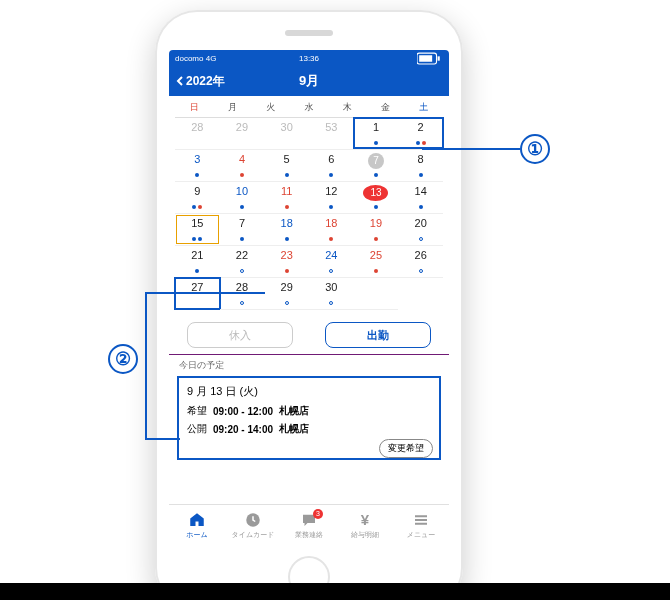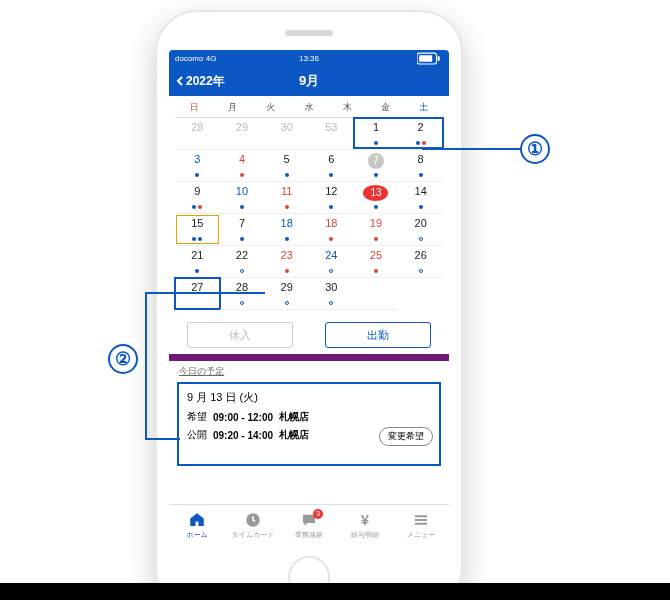--- a/index.html
+++ b/index.html
@@ -59,31 +59,31 @@
   .ring { width:4px; height:4px; border-radius:50%; border:1px solid #0b57c4; background:none; }
   .muted{ color:#bbb; } .sun{color:#d43;} .sat{color:#0b57c4;} .norm{color:#222;}
   .gray { display:inline-block; background:#c7c7c7; color:#fff; border-radius:50%;
     width:16px; height:16px; line-height:16px; font-size:10px; margin-top:2px; }
   .red { display:inline-block; background:#e33; color:#fff; border-radius:50%;
     width:25px; height:16px; line-height:16px; font-size:10px; margin-top:2px; }
   .box1 { position:absolute; border:2px solid #0b57c4; pointer-events:none; }
   .orangebox { position:absolute; border:1.5px solid #e8a000; pointer-events:none; }
   
   .btn-row{ display:flex; gap:10px; padding:12px 18px 6px; justify-content:center;}
-  .btn { flex:1; height:26px; font-size:11px; border-radius:3px;
+  .btn { flex:1; height:26px; font-size:11px; border-radius:8px;
     display:flex; align-items:center; justify-content:center; }
   .btn-ghost{ border:1px solid #ccc; color:#bbb; }
-  .btn-on{ border:1.5px solid #0b57c4; color:#0b57c4; font-weight:normal;margin-left:22px; }
-  
-  .sec-title{ font-size:9px; color:#666; padding:4px 10px 2px; border-top:7px solid #701a75;text-decoration:underline;}
+  .btn-on{ border:1.5px solid #0b57c4; color:#0b57c4; font-weight:bold;margin-left:22px; }
+  
+  .sec-title{ font-size:9px; color:#666; padding:4px 10px 2px; border-top:1px solid #701a75;}
   .sched{ margin:2px 8px 17px; border:2px solid #0b57c4; padding:6px 8px 18px; position:relative;}
   .sched .date{ font-size:11px; margin-bottom:5px;}
   .sched .row{ font-size:10px; display:flex; gap:6px; margin-bottom:4px; align-items:center;}
   .sched .row b{ font-weight:bold;}
-  .chip{ position:absolute; right:6px; bottom:18px; font-size:9px;
+  .chip{ position:absolute; right:6px; bottom:0; font-size:9px;
     border:1px solid #888; border-radius:10px; padding:2px 8px; }
   
   .tabbar{ margin-top:auto; height:42px; border-top:1px solid #e0e0e0;
     display:grid; grid-template-columns:repeat(5,1fr); }
   .tab{ display:flex; flex-direction:column; align-items:center; justify-content:center;
     gap:1px; color:#9a9a9a; font-size:7px; position:relative;}
   .tab.active{ color:#0b57c4; }
   .badge{ position:absolute; top:4px; right:14px; background:#e33; color:#fff;
     border-radius:8px; font-size:7px; padding:0 3px; line-height:10px;}
   .tab svg { width:18px; height:18px; }

